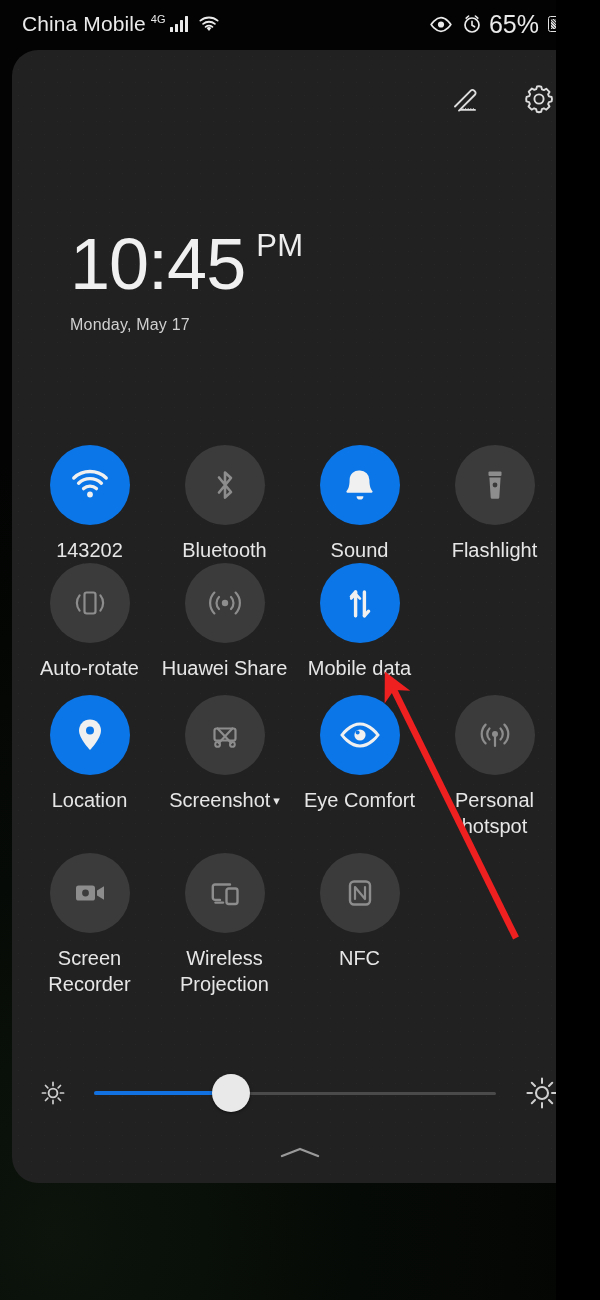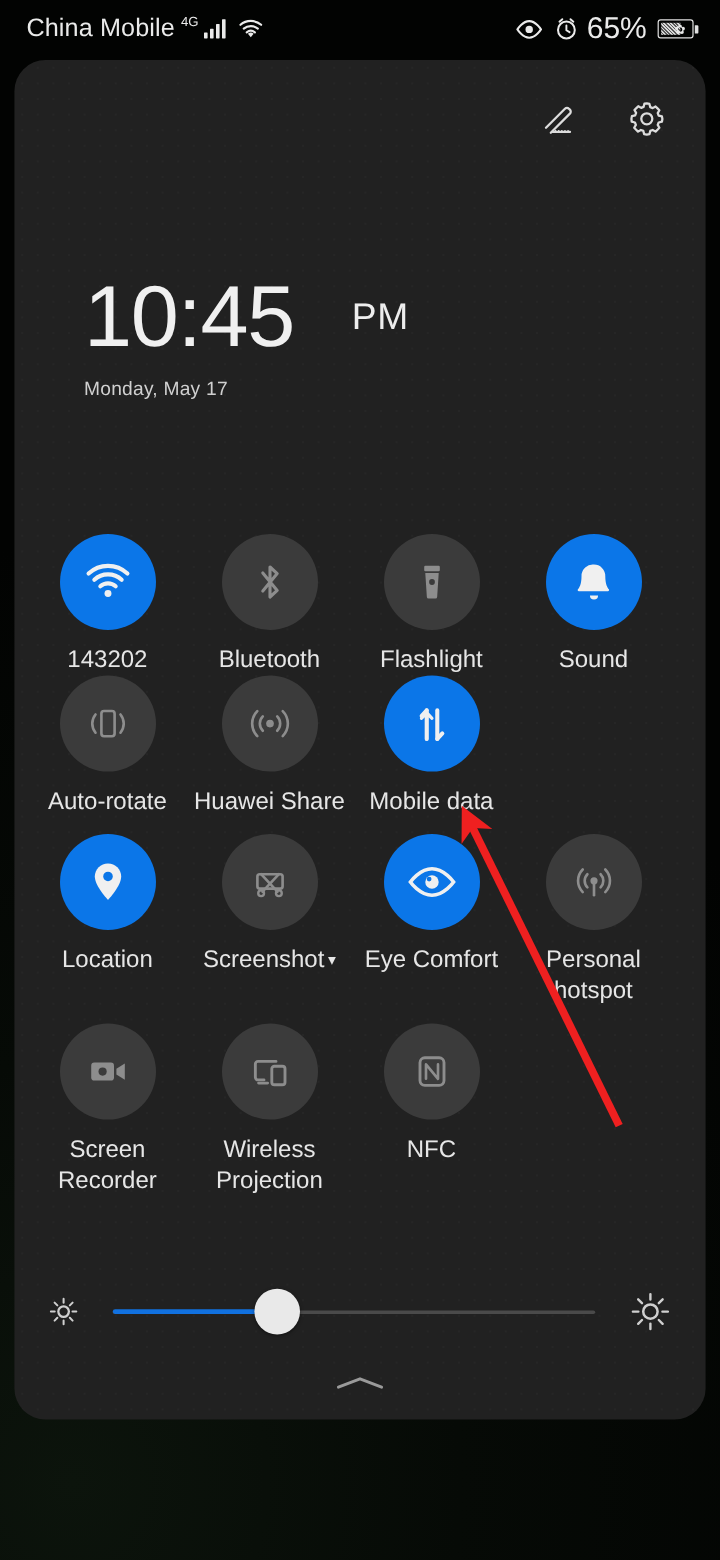--- a/index.html
+++ b/index.html
@@ -9,21 +9,21 @@
   }
   body {
     width: 600px;
     height: 1300px;
     overflow: hidden;
     font-family: "Liberation Sans", sans-serif;
     -webkit-font-smoothing: antialiased;
   }
   .phone {
     position: relative;
-    width: 600px;
+    width: 556px;
     height: 1300px;
     background: #050805;
     overflow: hidden;
   }
   
   .wallpaper {
     position: absolute;
     inset: 0;
     background:
       radial-gradient(120% 60% at 10% 95%, #0c140c 0%, #060a06 45%, #020302 100%),
@@ -165,22 +165,21 @@
   }
 
   .clock-block {
     position: absolute;
     left: 58px;
     top: 178px;
     z-index: 4;
   }
   .clock-row {
     display: flex;
-    align-items: center;
-    gap: 37px;
+    align-items: flex-start;
   }
   .clock-time {
     font-size: 72px;
     color: #f0f0f0;
     letter-spacing: -1px;
     line-height: 1;
     font-weight: 400;
   }
   .clock-ampm {
     font-size: 31px;
@@ -406,38 +405,38 @@
         <div class="toggle">
           <div class="toggle-circle">
             <svg width="40" height="40" viewBox="0 0 40 40">
               <path d="M14 12.5l12 14.5-6 5.5V7.5l6 5.5-12 14.5" fill="none" stroke="#8d8d8d" stroke-width="2.6" stroke-linejoin="round" stroke-linecap="round"></path>
             </svg>
           </div>
           <div class="toggle-label">Bluetooth</div>
         </div>
 
         <div class="toggle">
+          <div class="toggle-circle on">
+            <svg width="38" height="40" viewBox="0 0 38 40">
+              <path d="M19 5.5a9.4 9.4 0 019.4 9.4c0 7 1.8 9.6 3 11.2.5.7 0 1.6-.8 1.6H6.4c-.9 0-1.3-.9-.8-1.6 1.2-1.6 3-4.2 3-11.2A9.4 9.4 0 0119 5.5z" fill="#f0f0f0"></path>
+              <path d="M15.6 31.2a3.4 3.4 0 006.8 0z" fill="#f0f0f0"></path>
+            </svg>
+          </div>
+          <div class="toggle-label">Sound</div>
+        </div>
+
+        <div class="toggle">
           <div class="toggle-circle">
             <svg width="38" height="38" viewBox="0 0 38 38">
               <rect x="12.5" y="5.5" width="13" height="4.6" rx="1" fill="#8d8d8d"></rect>
               <path d="M13.4 11.5h11.2l-1.3 20a1.4 1.4 0 01-1.4 1.3h-5.8a1.4 1.4 0 01-1.4-1.3z" fill="#8d8d8d"></path>
               <circle cx="19" cy="19" r="2.4" fill="#3b3b3b"></circle>
             </svg>
           </div>
           <div class="toggle-label">Flashlight</div>
-        </div>
-
-        <div class="toggle">
-          <div class="toggle-circle on">
-            <svg width="38" height="40" viewBox="0 0 38 40">
-              <path d="M19 5.5a9.4 9.4 0 019.4 9.4c0 7 1.8 9.6 3 11.2.5.7 0 1.6-.8 1.6H6.4c-.9 0-1.3-.9-.8-1.6 1.2-1.6 3-4.2 3-11.2A9.4 9.4 0 0119 5.5z" fill="#f0f0f0"></path>
-              <path d="M15.6 31.2a3.4 3.4 0 006.8 0z" fill="#f0f0f0"></path>
-            </svg>
-          </div>
-          <div class="toggle-label">Sound</div>
         </div>
       </div>
 
       <div class="toggle-row row2">
         <div class="toggle">
           <div class="toggle-circle">
             <svg width="40" height="40" viewBox="0 0 40 40">
               <rect x="14.5" y="9.5" width="11" height="21" rx="2.2" fill="none" stroke="#8d8d8d" stroke-width="2.2"></rect>
               <path d="M9.6 12.4a12 12 0 000 15.2" fill="none" stroke="#8d8d8d" stroke-width="2.2" stroke-linecap="round"></path>
               <path d="M30.4 12.4a12 12 0 010 15.2" fill="none" stroke="#8d8d8d" stroke-width="2.2" stroke-linecap="round"></path>

